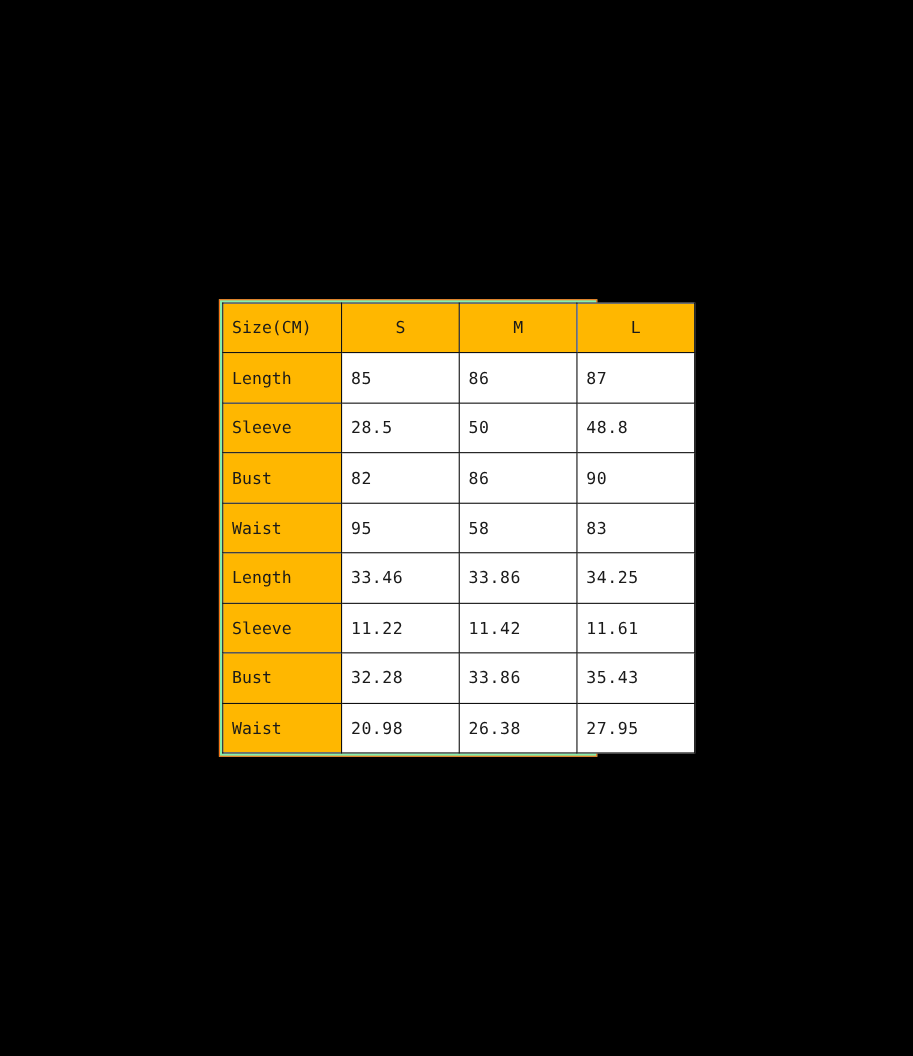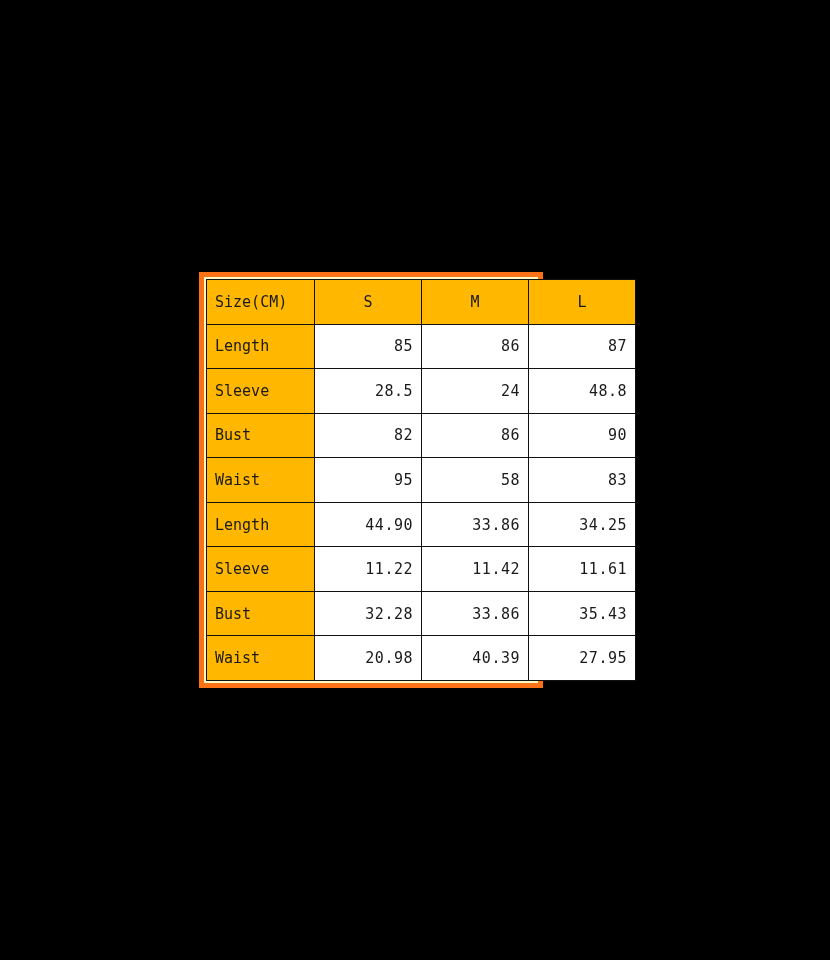--- a/index.html
+++ b/index.html
@@ -20,22 +20,22 @@
     height: 960px;
   }
 
   
   #size-chart-frame {
     position: absolute;
     left: 199px;
     top: 272px;
     width: 344px;
     height: 416px;
-    background: #fef9c3;
-    border: 5px solid #f97316;
+    background: #86efac;
+    border: 1px solid #f97316;
     box-sizing: border-box;
     padding: 2px;
   }
 
   table.size-table {
     width: 100%;
     height: 100%;
     border-collapse: collapse;
     table-layout: fixed;
     background: #ffffff;
@@ -63,21 +63,21 @@
 
   
   td.header-size-cell {
     background: #ffb700;
     text-align: center;
   }
 
   
   td.value-cell {
     background: #ffffff;
-    text-align: right;
+    text-align: left;
     letter-spacing: 0.5px;
   }
 
   
   col.label-col { width: 108px; }
   col.size-col  { width: 107px; }
 </style>
 </head>
 <body>
 
@@ -103,42 +103,42 @@
         <tr>
           <td class="label-cell">Length</td>
           <td class="value-cell">85</td>
           <td class="value-cell">86</td>
           <td class="value-cell">87</td>
         </tr>
 
         <tr>
           <td class="label-cell">Sleeve</td>
           <td class="value-cell">28.5</td>
-          <td class="value-cell">24</td>
+          <td class="value-cell">50</td>
           <td class="value-cell">48.8</td>
         </tr>
 
         <tr>
           <td class="label-cell">Bust</td>
           <td class="value-cell">82</td>
           <td class="value-cell">86</td>
           <td class="value-cell">90</td>
         </tr>
 
         <tr>
           <td class="label-cell">Waist</td>
           <td class="value-cell">95</td>
           <td class="value-cell">58</td>
           <td class="value-cell">83</td>
         </tr>
 
 
         <tr>
           <td class="label-cell">Length</td>
-          <td class="value-cell">44.90</td>
+          <td class="value-cell">33.46</td>
           <td class="value-cell">33.86</td>
           <td class="value-cell">34.25</td>
         </tr>
 
         <tr>
           <td class="label-cell">Sleeve</td>
           <td class="value-cell">11.22</td>
           <td class="value-cell">11.42</td>
           <td class="value-cell">11.61</td>
         </tr>
@@ -146,21 +146,21 @@
         <tr>
           <td class="label-cell">Bust</td>
           <td class="value-cell">32.28</td>
           <td class="value-cell">33.86</td>
           <td class="value-cell">35.43</td>
         </tr>
 
         <tr>
           <td class="label-cell">Waist</td>
           <td class="value-cell">20.98</td>
-          <td class="value-cell">40.39</td>
+          <td class="value-cell">26.38</td>
           <td class="value-cell">27.95</td>
         </tr>
 
       </tbody>
     </table>
   </div>
 
 </div>
 
 </body></html>

